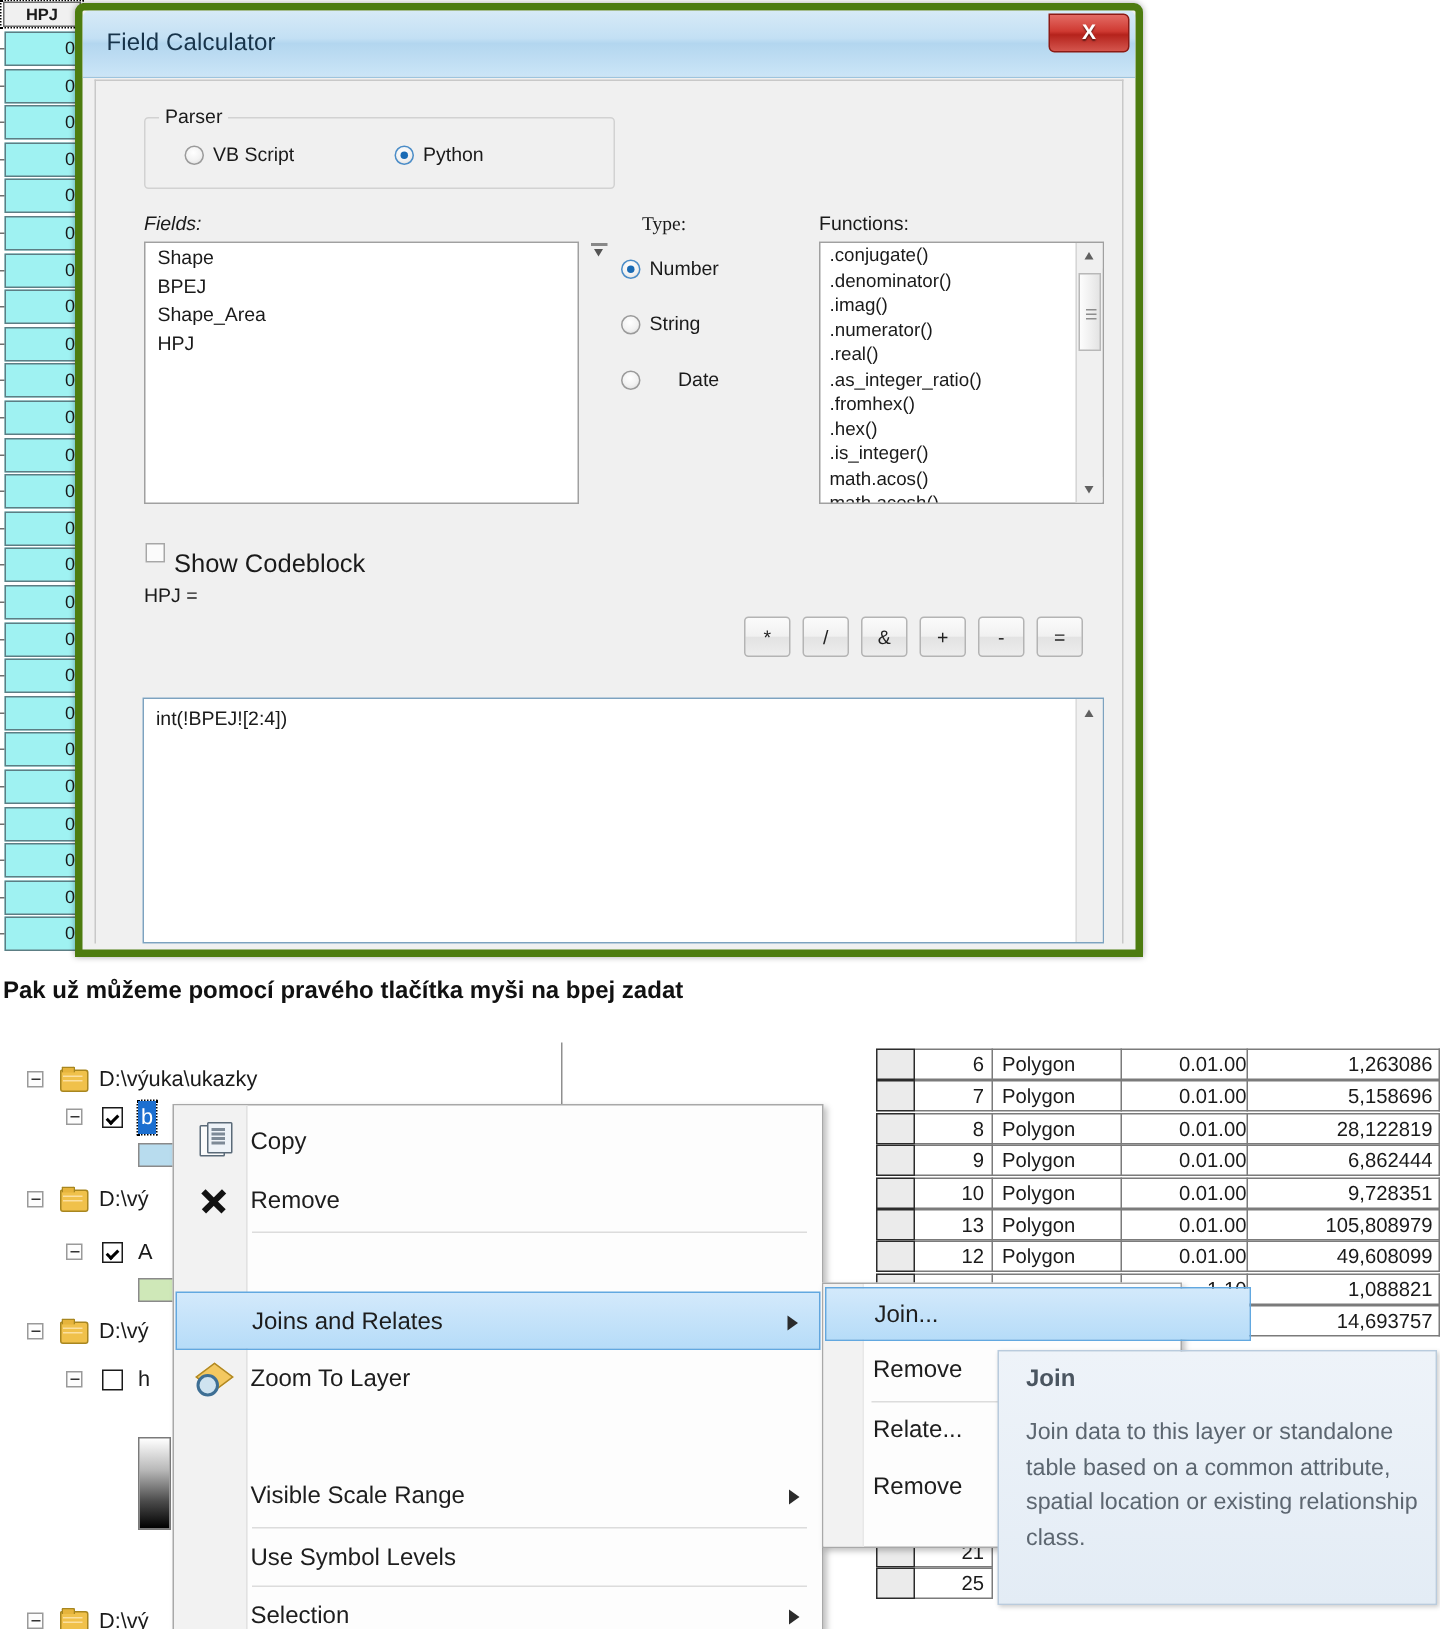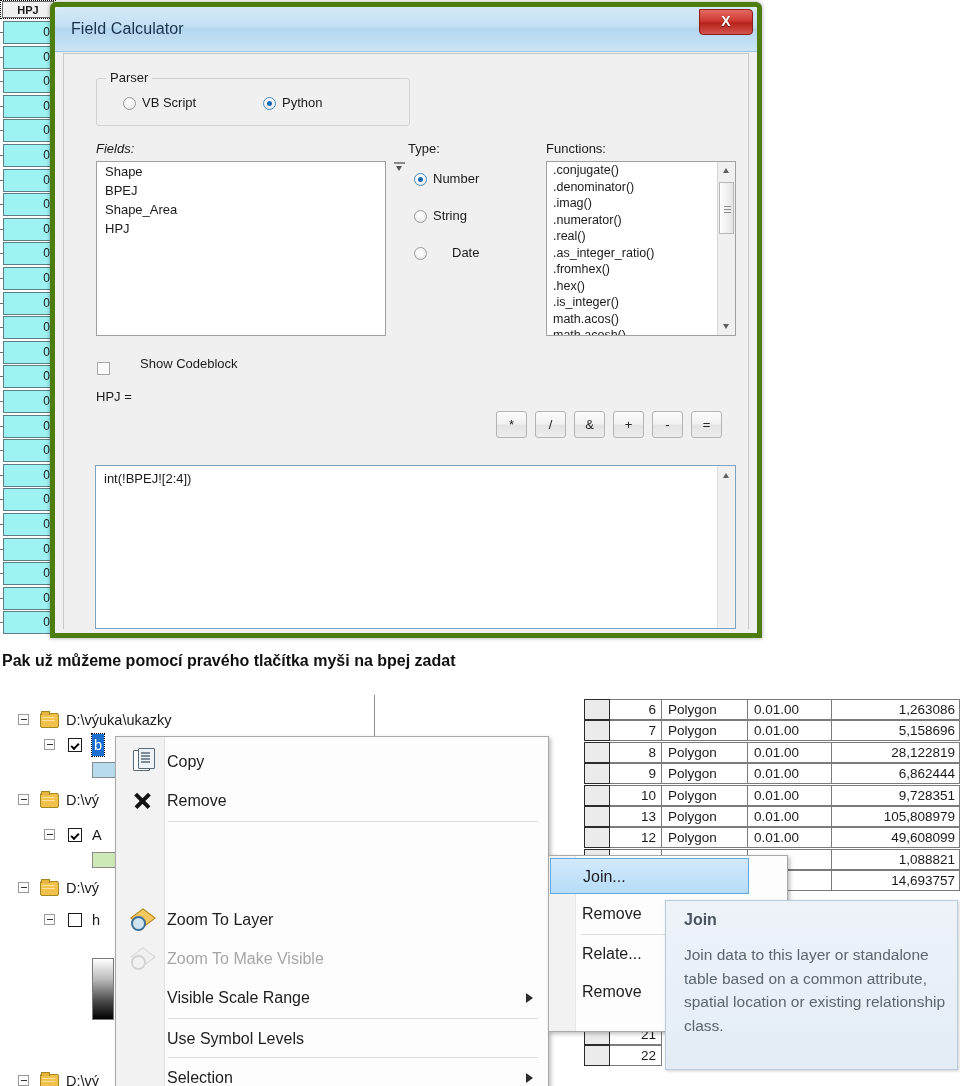--- a/index.html
+++ b/index.html
@@ -136,21 +136,21 @@
   #sb-thumb .grip{
     position:absolute;left:4px;top:23px;width:7px;height:1px;background:#8d8d8d;
     box-shadow:0 3px 0 #8d8d8d,0 6px 0 #8d8d8d;
   }
 
   
   #cb-check{
     position:absolute;left:33px;top:308px;width:13px;height:13px;
     background:#fbfbfb;border:1px solid #a7a7a7;box-sizing:border-box;
   }
-  #cb-label{position:absolute;left:52px;top:302px;font-size:13px;margin-left:24px;}
+  #cb-label{position:absolute;left:52px;top:312px;font-size:17px;}
 
   
   .opbtn{
     position:absolute;top:357px;width:31px;height:27px;
     background:linear-gradient(180deg,#fbfbfb 0%,#f1f1f1 48%,#e3e3e3 52%,#ededed 100%);
     border:1px solid #b4b4b4;border-radius:3px;box-sizing:border-box;
     font-size:13px;text-align:center;line-height:25px;color:#222;cursor:pointer;
   }
 
   
@@ -237,21 +237,21 @@
     font-size:13.5px;text-align:right;padding-right:5px;line-height:19px;
   }
   .at-c-shape{
     position:absolute;left:80px;top:0;width:86px;height:21px;
     border:1px solid #7b7b7b;border-left:none;box-sizing:border-box;
     font-size:13.5px;padding-left:6px;line-height:19px;
   }
   .at-c-code{
     position:absolute;left:166px;top:0;width:84px;height:21px;
     border:1px solid #7b7b7b;border-left:none;box-sizing:border-box;
-    font-size:13.5px;padding-left:6px;line-height:19px;
+    font-size:13.5px;padding-left:6px;line-height:19px;text-align:right;
   }
   .at-c-area{
     position:absolute;left:250px;top:0;width:128px;height:21px;
     border:1px solid #7b7b7b;border-left:none;box-sizing:border-box;
     font-size:13.5px;text-align:right;padding-right:4px;line-height:19px;
   }
 
   
   #ctxmenu{
     position:absolute;left:115px;top:736px;width:432px;height:350px;
@@ -335,21 +335,21 @@
   #submenu{
     position:absolute;left:548px;top:855px;width:238px;height:175px;
     background:#fdfdfd;border:1px solid #a8a8a8;
     box-shadow:2px 2px 4px rgba(0,0,0,.25);
   }
   #sub-gutter{
     position:absolute;left:0;top:0;width:26px;height:100%;
     background:#f2f2f2;border-right:1px solid #e8e8e8;
   }
   .sub-item{
-    position:absolute;left:1px;width:199px;height:36px;
+    position:absolute;left:1px;width:284px;height:36px;
     font-size:16px;line-height:36px;color:#1d1d1d;cursor:pointer;
   }
   .sub-item .txt{position:absolute;left:32px;top:0;}
   .sub-item.hl{
     background:linear-gradient(180deg,#d3e9fb 0%,#b6dcf8 100%);
     border:1px solid #62a8e0;box-sizing:border-box;
   }
   .sub-sep{position:absolute;left:32px;width:190px;height:1px;background:#dcdcdc;}
 
   
@@ -447,21 +447,21 @@
       <div class="field-item">Shape</div>
       <div class="field-item">BPEJ</div>
       <div class="field-item">Shape_Area</div>
       <div class="field-item">HPJ</div>
     </div>
     <div id="fields-spin">
       <div class="bar"></div>
         <div class="tri"></div>
     </div>
 
-    <div class="hlabel" style="left:344px;top:87px;">Type:</div>
+    <div class="hlabel" style="left:364px;top:87px;font-family:Liberation Serif, serif;">Type:</div>
     <div class="radio checked" style="left:350px;top:119px;"></div>
     <div class="rlabel" style="left:369px;top:117px;">Number</div>
     <div class="radio" style="left:350px;top:156px;"></div>
     <div class="rlabel" style="left:369px;top:154px;">String</div>
     <div class="radio" style="left:350px;top:193px;"></div>
     <div class="rlabel" style="left:388px;top:191px;">Date</div>
 
     <div class="hlabel" style="left:482px;top:87px;">Functions:</div>
     <div id="functions-box">
       <div class="fn-item">.conjugate()</div>
@@ -636,21 +636,21 @@
       <div class="at-row" style="top: 309.4px;">
         <div class="at-sel"></div>
         <div class="at-c-fid">20</div>
       </div>
       <div class="at-row" style="top: 330.8px;">
         <div class="at-sel"></div>
         <div class="at-c-fid">21</div>
       </div>
       <div class="at-row" style="top: 352.2px;">
         <div class="at-sel"></div>
-        <div class="at-c-fid">22</div>
+        <div class="at-c-fid">25</div>
       </div>
     </div>
 
 </div>
 
 <div class="abs" id="ctxmenu">
   <div id="ctx-gutter"></div>
 
   <div class="ctx-item" style="top:5px;">
     <div class="ctx-ico" style="top:6px;">
@@ -662,40 +662,35 @@
   <div class="ctx-item" style="top:44px;">
     <div class="ctx-ico" style="top:6px;">
         <div class="ico-x"></div>
       </div>
     <span class="txt">Remove</span>
   </div>
 
   <div class="ctx-sep" style="top:84px;"></div>
 
 
+  <div class="ctx-item hl" style="top:124px;">
+    <span class="txt">Joins and Relates</span>
+    <span class="ctx-arrow"></span>
+  </div>
 
   <div class="ctx-item" style="top:163px;">
     <div class="ctx-ico" style="top:6px;">
       <div class="ico-zoomlayer">
           <div class="dia"></div>
           <div class="mag"></div>
         </div>
     </div>
     <span class="txt">Zoom To Layer</span>
   </div>
 
-  <div class="ctx-item disabled" style="top:202px;">
-    <div class="ctx-ico" style="top:6px;">
-      <div class="ico-zoomvis">
-          <div class="dia"></div>
-          <div class="mag"></div>
-        </div>
-    </div>
-    <span class="txt">Zoom To Make Visible</span>
-  </div>
 
   <div class="ctx-item" style="top:241px;">
     <span class="txt">Visible Scale Range</span>
     <span class="ctx-arrow"></span>
   </div>
 
   <div class="ctx-sep" style="top:281px;"></div>
 
   <div class="ctx-item" style="top:282px;">
     <span class="txt">Use Symbol Levels</span>

